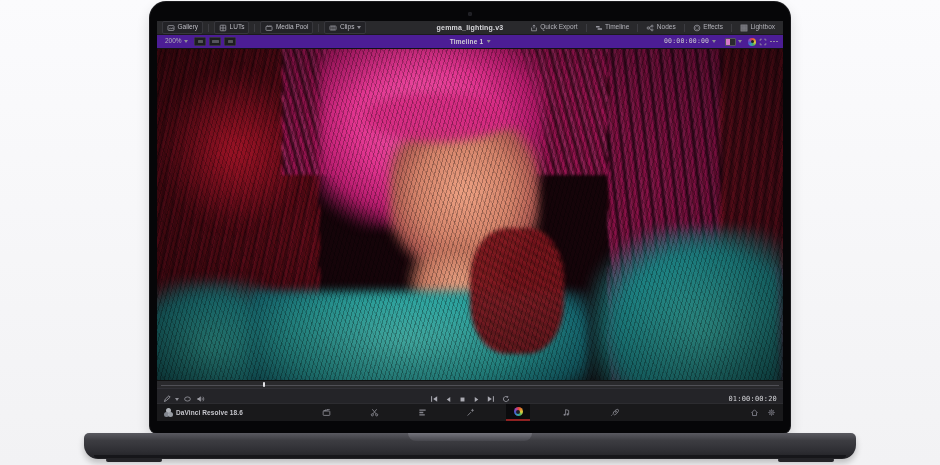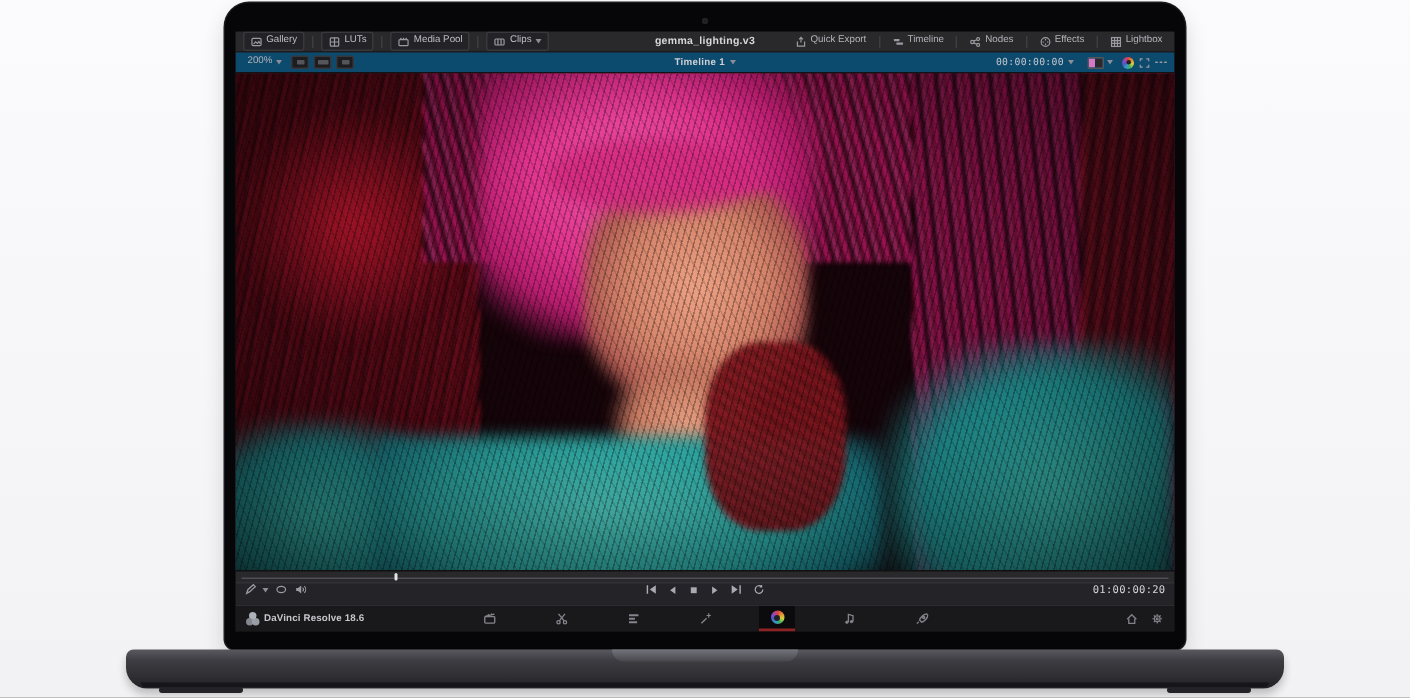--- a/index.html
+++ b/index.html
@@ -22,21 +22,21 @@
                  background:#131316; border-radius:0 0 10px 10px; opacity:.8; }
   .foot { position:absolute; bottom:-3px; width:56px; height:4px; background:#232327; border-radius:2px; }
   .foot.l { left:22px; } .foot.r { right:22px; }
 
   
   .screen { position:absolute; left:7px; right:7px; top:19px; bottom:12px;
             background:#1a1a1c; display:flex; flex-direction:column; overflow:hidden;
             font-size:6.5px; color:#b8b8bf; }
   .tb { position:relative; display:flex; align-items:center; padding:0 5px; flex:none; }
   .row1 { height:14px; background:#29292c; border-bottom:1px solid #1b1b1d; }
-  .row2 { height:14px; background:#0c4a6e; border-bottom:1px solid #131315; }
+  .row2 { height:14px; background:#4c1d95; border-bottom:1px solid #131315; }
   .grp { display:flex; align-items:center; gap:3px; }
   .chip { display:inline-flex; align-items:center; gap:2.5px; background:#232327;
           border:1px solid #38383d; border-radius:2px; padding:1.5px 4px; color:#bdbdc4;
           font-size:6.5px; line-height:1; cursor:default; }
   .flat { display:inline-flex; align-items:center; gap:2.5px; padding:1.5px 3px; color:#b2b2b9;
           font-size:6.5px; line-height:1; }
   .vsep { width:1px; height:8px; background:#3c3c41; margin:0 2px; }
   .center-abs { position:absolute; left:50%; transform:translateX(-50%); display:flex; align-items:center; gap:3px; }
   .title { color:#d8d8dc; font-size:7px; font-weight:bold; letter-spacing:.2px; }
   .chev { width:0; height:0; border-left:2.5px solid transparent; border-right:2.5px solid transparent;
@@ -98,21 +98,21 @@
     background:repeating-linear-gradient(105deg,rgba(0,0,0,.28) 0 1px,rgba(0,0,0,0) 1px 4px),
                repeating-linear-gradient(60deg,rgba(0,0,0,.14) 0 1px,rgba(0,0,0,0) 1px 6px); }
   .photo::before { content:""; position:absolute; inset:0; z-index:2; pointer-events:none;
     background:radial-gradient(ellipse at 50% 42%,rgba(0,0,0,0) 42%,rgba(0,0,0,.38) 82%,rgba(0,0,0,.6) 100%); }
 
   
   .scrub { height:8px; flex:none; background:#29292c; border-top:1px solid #111; position:relative; }
   .scrub-line { position:absolute; left:4px; right:4px; top:50%; height:1px; background:#4f4f55; }
   .playhead { position:absolute; top:1px; bottom:1px; width:2px; background:#e4e4e8; border-radius:1px; }
   .transport { height:15px; flex:none; background:#242428; border-top:1px solid #303036;
-               display:flex; align-items:flex-start; padding:0 6px; position:relative; }
+               display:flex; align-items:flex-end; padding:0 6px; position:relative; }
   .tool-grp { display:flex; align-items:center; gap:4px; color:#9c9ca4; }
   .tr-center { position:absolute; left:50%; transform:translateX(-50%); display:flex; align-items:center; gap:7px; color:#aaaab2; }
   .tbtn2 { display:inline-flex; align-items:center; justify-content:center; cursor:default; }
   .pagebar { height:18px; flex:none; background:#19191b; border-top:1px solid #2c2c30;
              display:flex; align-items:center; padding:0 7px; position:relative; }
   .logo { display:flex; align-items:center; gap:3px; }
   .logo-balls { position:relative; width:9px; height:9px; }
   .logo-balls i { position:absolute; width:5px; height:5px; border-radius:50%; opacity:.9; }
   .logo-balls i:nth-child(1){ left:2px; top:0; background:#bfc3ca; }
   .logo-balls i:nth-child(2){ left:0; bottom:0; background:#8f949c; }

